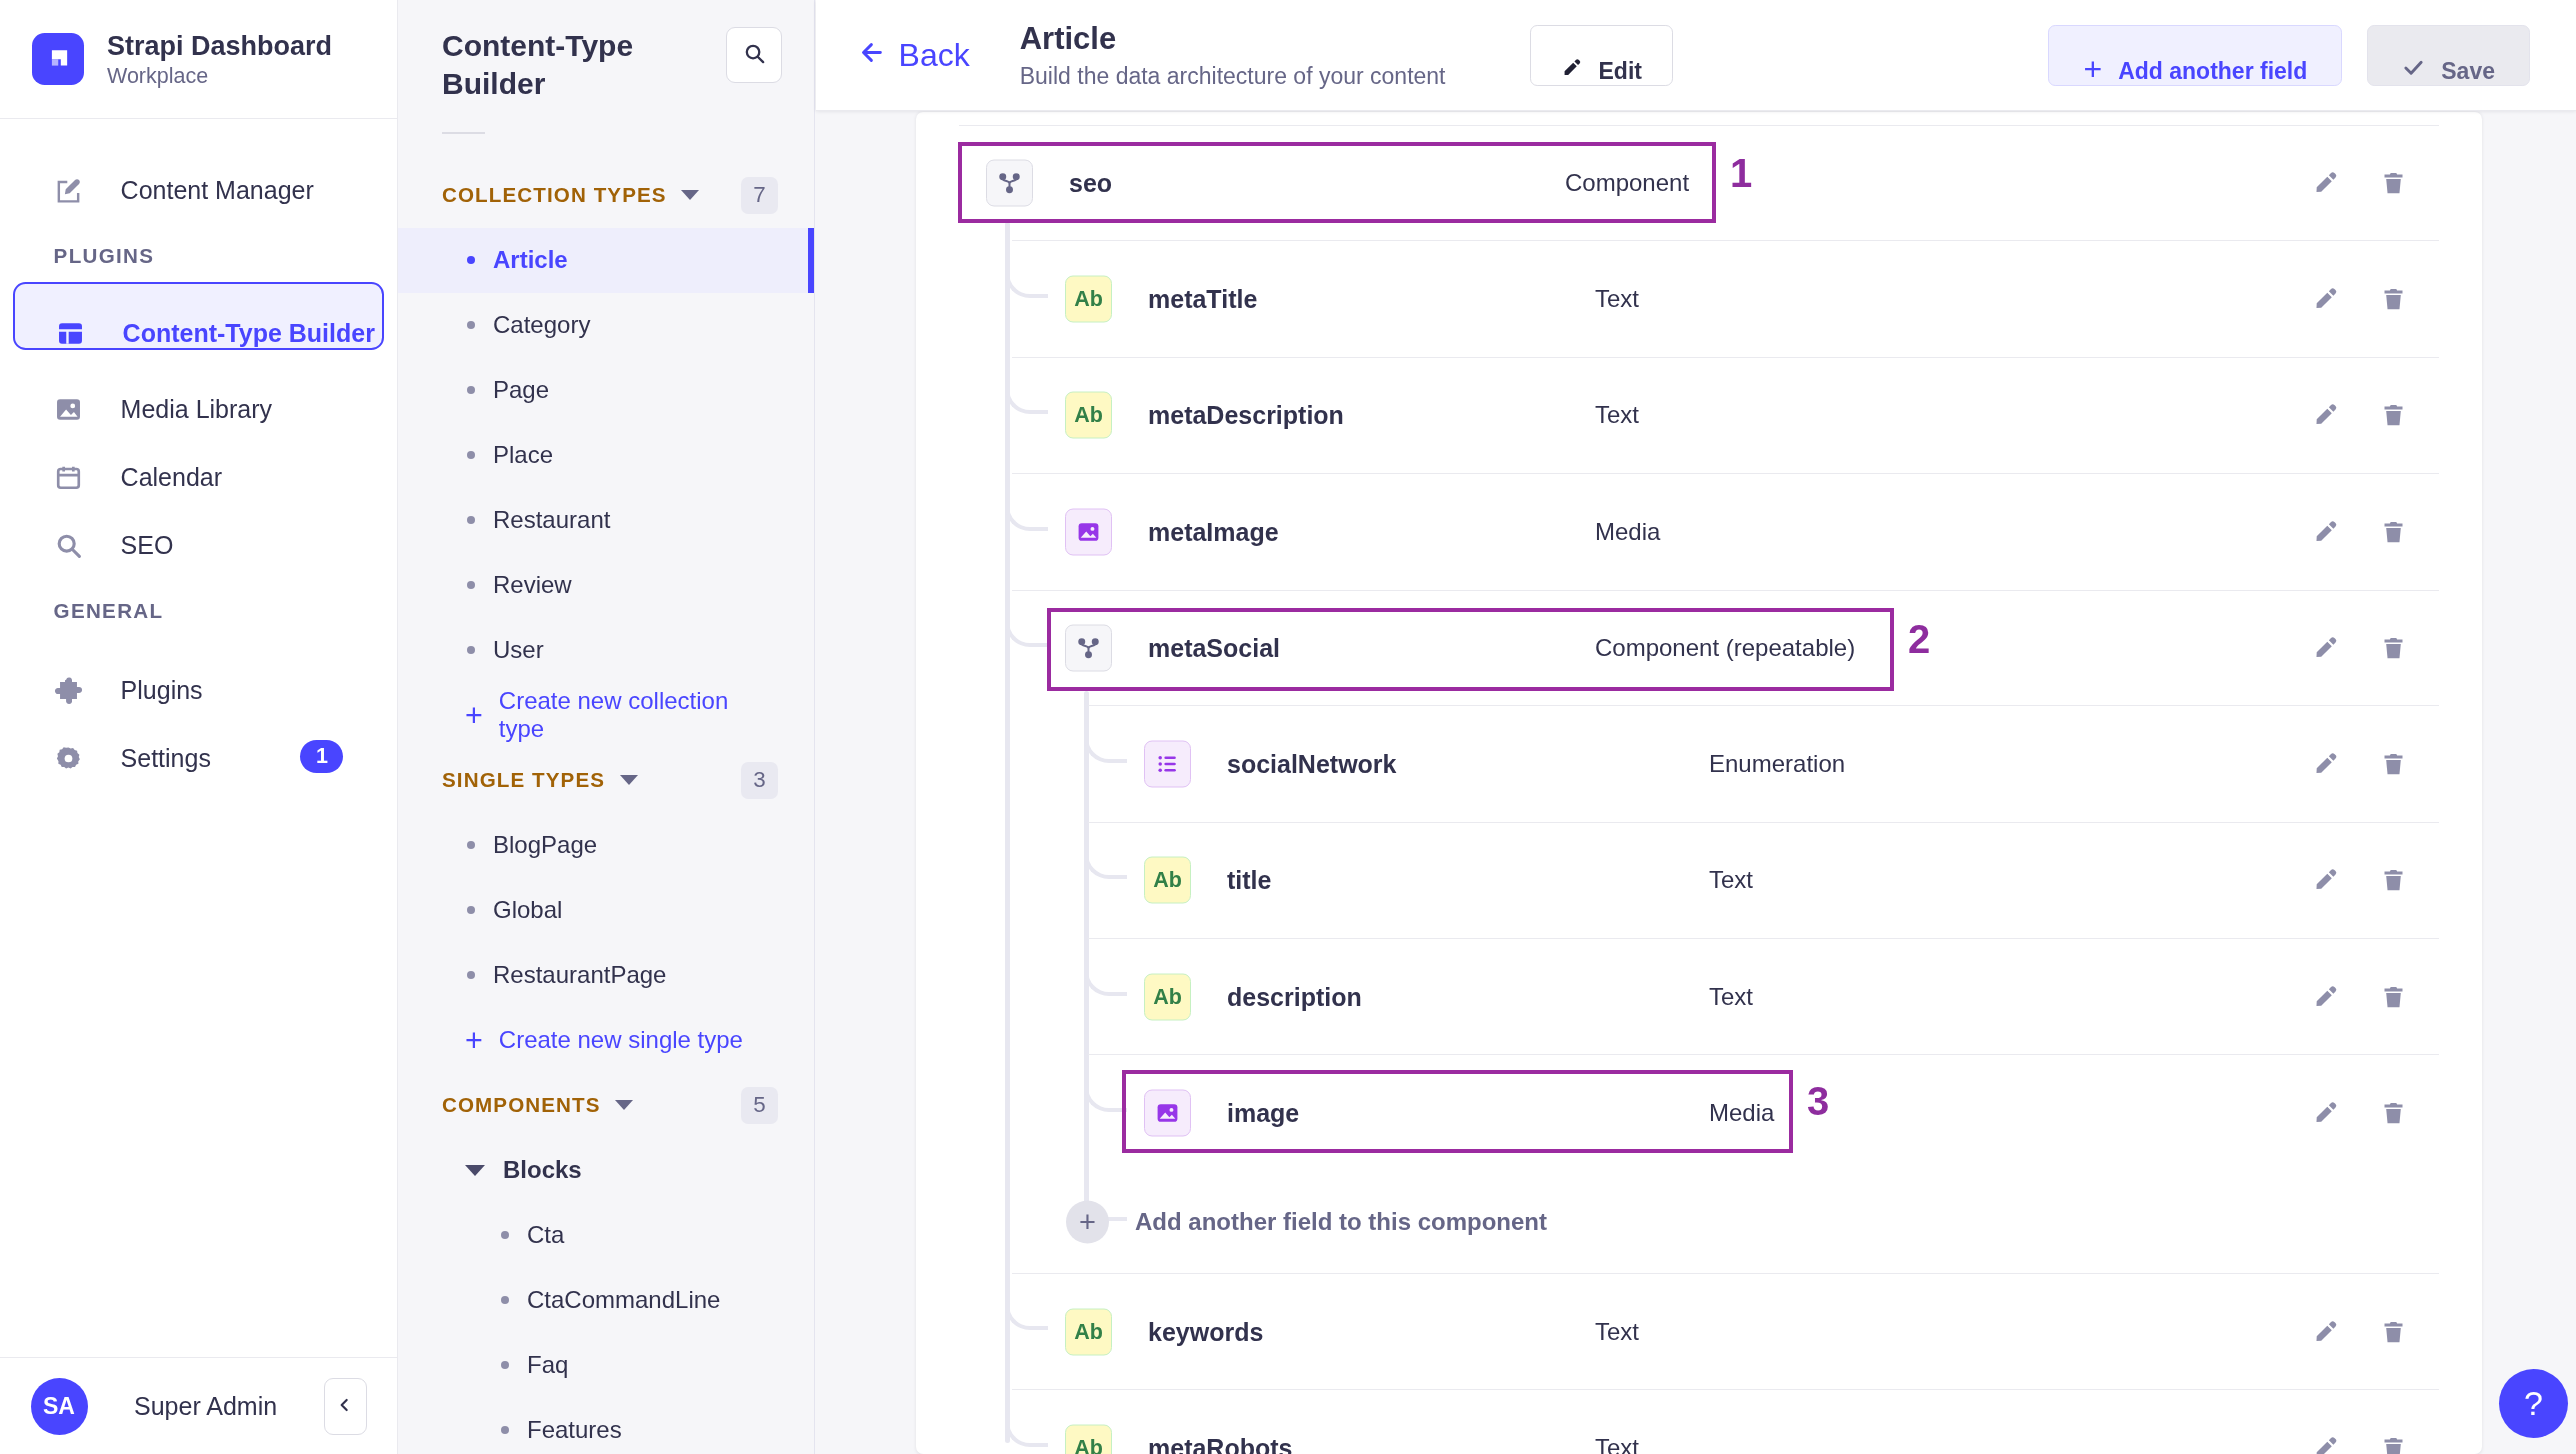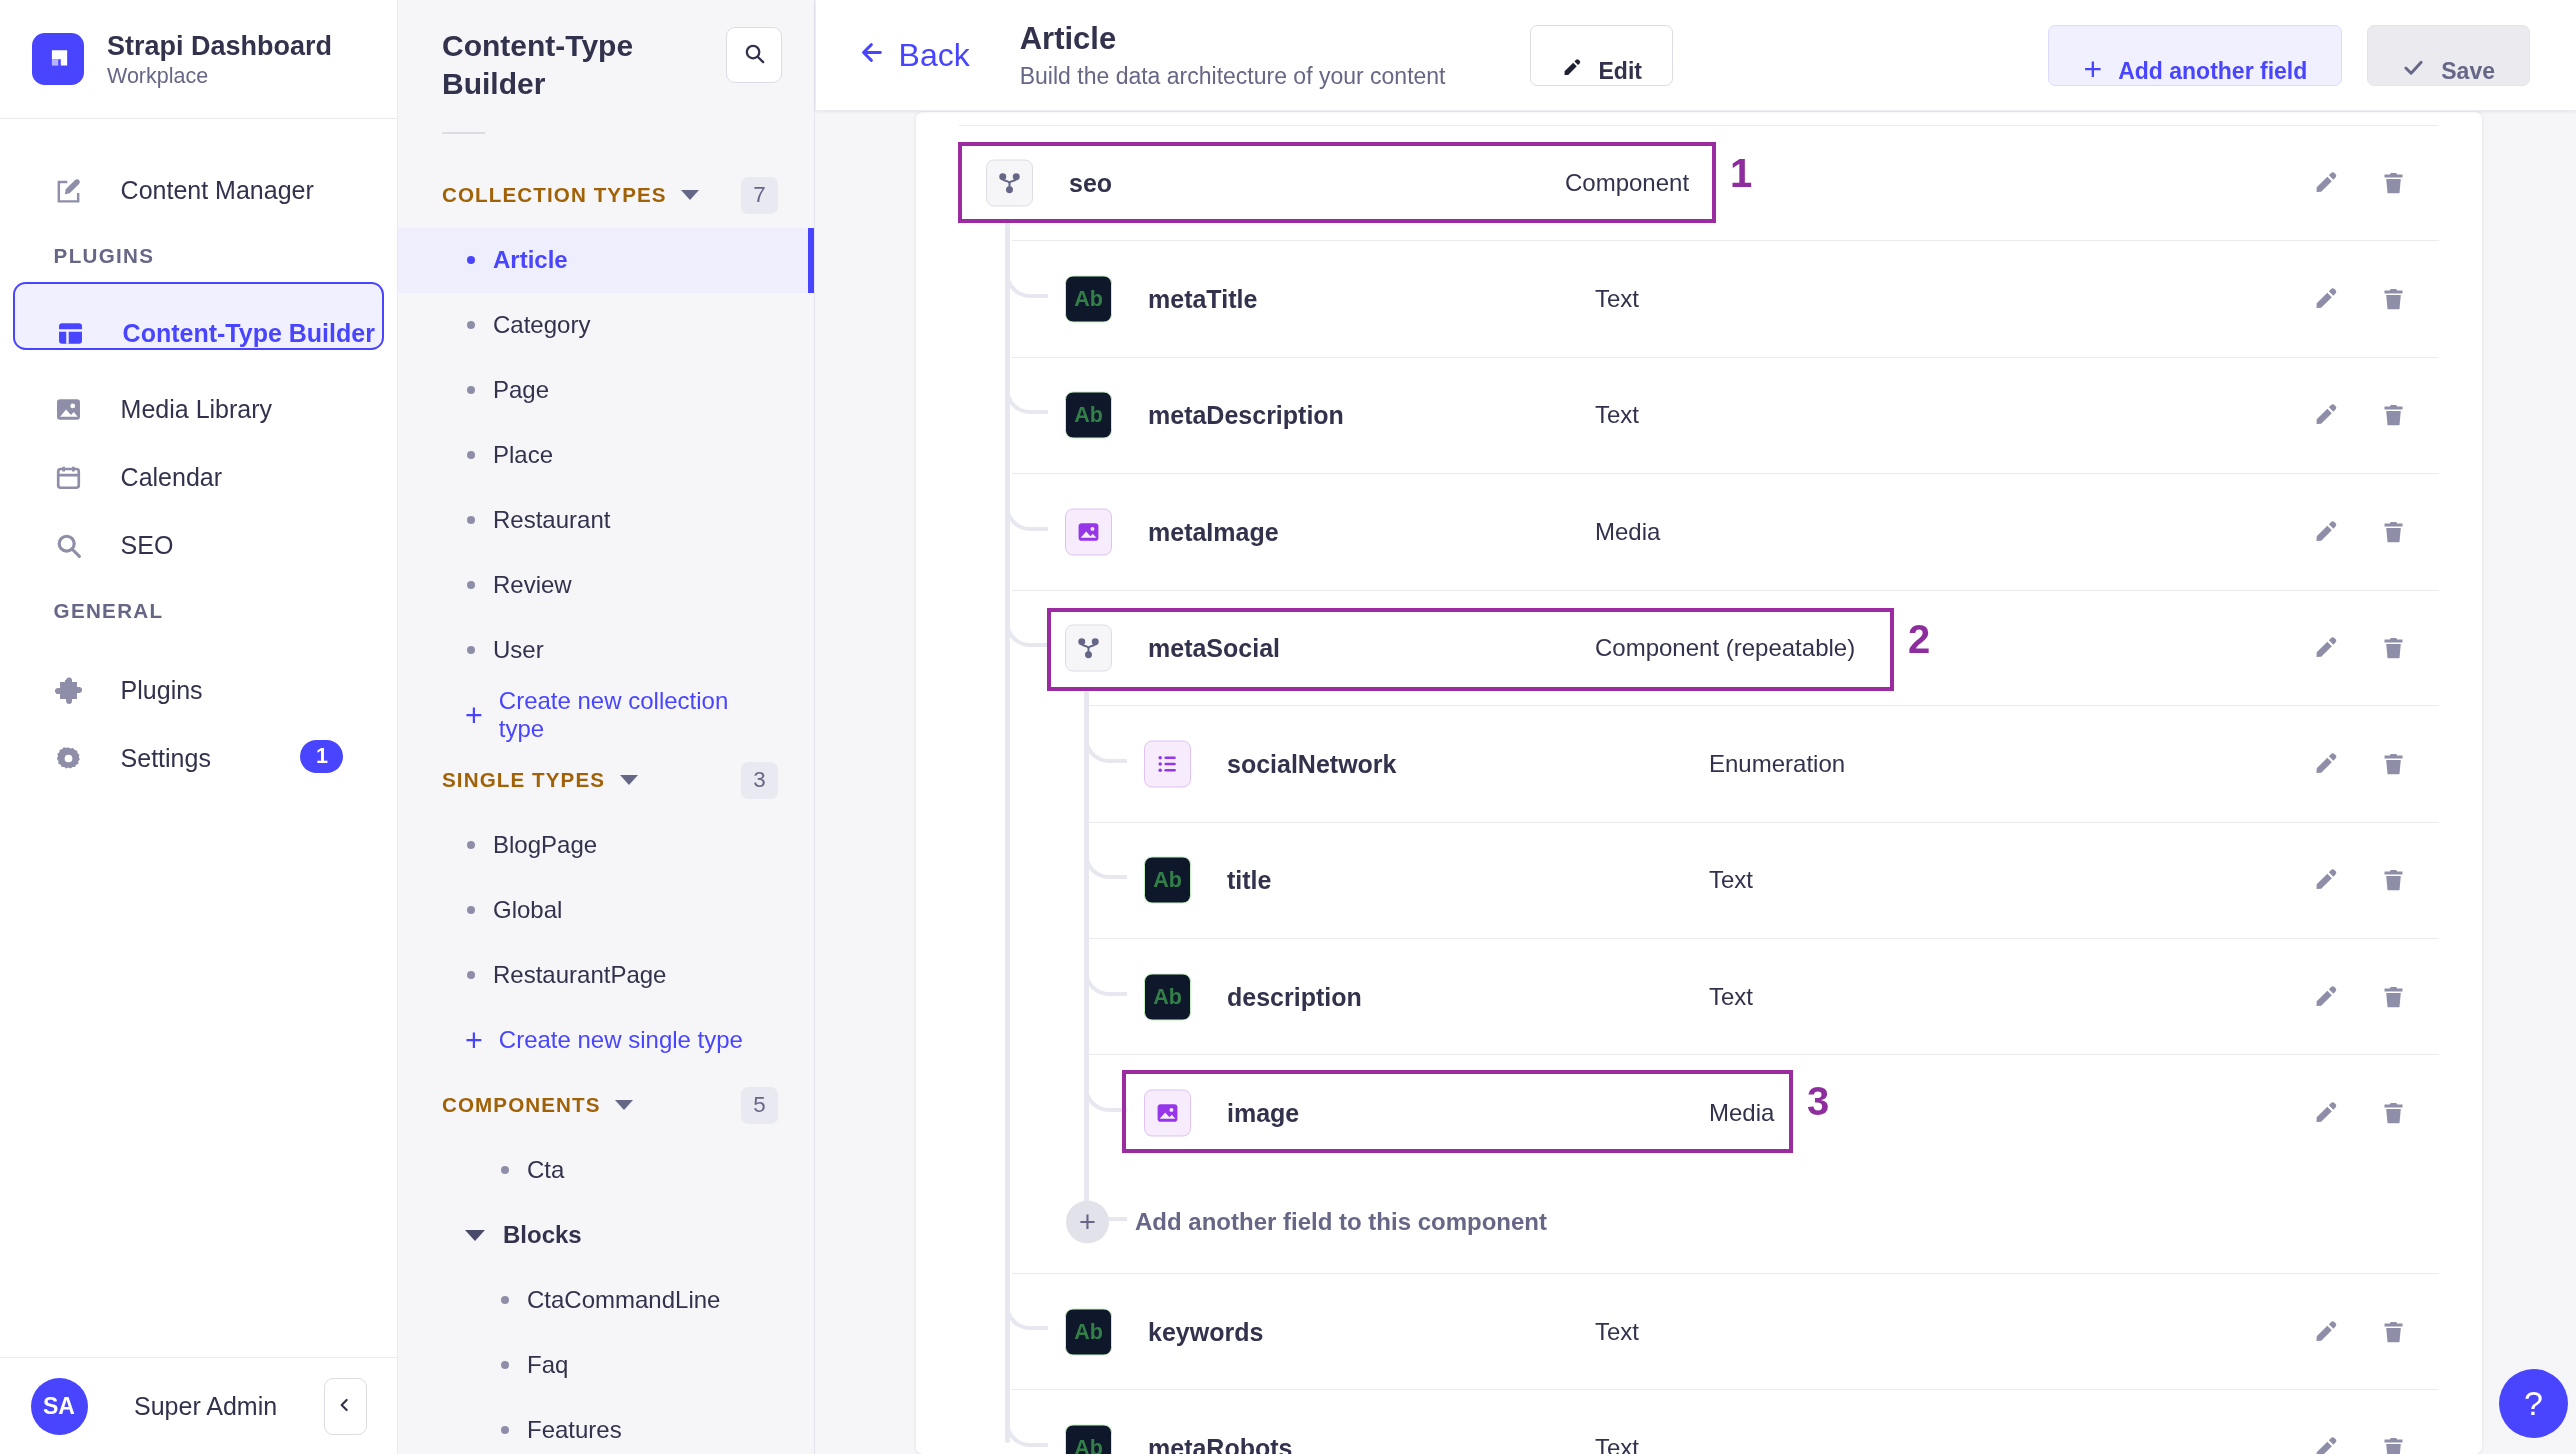--- a/index.html
+++ b/index.html
@@ -79,21 +79,21 @@
 
   
   .content { position:absolute; left:0; right:0; top:112px; bottom:0; background:#f6f6f9; }
   .panel { position:absolute; left:100px; top:0; width:1566px; height:1342px; background:#fff;
            border-radius:7.2px; box-shadow:0 0.9px 3.6px rgba(33,33,52,.1); overflow:hidden; }
 
   .frow { position:absolute; left:0; width:100%; }
   .frow .sep { position:absolute; top:0; height:0.9px; background:#eaeaef; right:43px; }
   .badge-ic { position:absolute; width:47px; height:47px; border-radius:8px; top:50%; transform:translateY(-50%);
               display:flex; align-items:center; justify-content:center; }
-  .badge-text { background:#0f172a; border:0.9px solid #c6f0c2; color:#328048; font-size:21.5px; font-weight:700; }
+  .badge-text { background:#fef9c3; border:0.9px solid #c6f0c2; color:#328048; font-size:21.5px; font-weight:700; }
   .badge-media { background:#f6ecfc; border:0.9px solid #e0c1f4; }
   .badge-enum { background:#f6ecfc; border:0.9px solid #e0c1f4; }
   .badge-component { background:#f6f6f9; border:0.9px solid #dcdce4; }
   .fname { position:absolute; top:50%; transform:translateY(-50%); font-size:25px; font-weight:700; color:#32324d; }
   .ftype { position:absolute; top:50%; transform:translateY(-50%); font-size:24px; color:#32324d; }
   .factions { position:absolute; right:74px; top:50%; transform:translateY(-50%); display:flex; gap:39px; }
   .ficon-btn { width:29px; height:29px; display:flex; align-items:center; justify-content:center; cursor:pointer; }
 
   .addrow-circle { position:absolute; left:150px; top:50%; transform:translateY(-50%); width:43px; height:43px;
                    border-radius:50%; background:#e2e2ea; color:#666687; font-size:29px; display:flex;
@@ -286,27 +286,27 @@
           <span class="plus">+</span>
           <span class="txt">Create new single type</span>
         </div>
         <div class="sp-line">
           <span class="sp-sec-label">
             <span>COMPONENTS</span>
             <span class="caret"></span>
           </span>
           <span class="count-badge">5</span>
         </div>
-        <div class="sp-line sp-item sp-subitem">
-          <span class="dot"></span>
-          <span class="txt">Cta</span>
-        </div>
         <div class="sp-line sp-group">
           <span class="gcaret"></span>
           <span class="txt">Blocks</span>
+        </div>
+        <div class="sp-line sp-item sp-subitem">
+          <span class="dot"></span>
+          <span class="txt">Cta</span>
         </div>
         <div class="sp-line sp-item sp-subitem">
           <span class="dot"></span>
           <span class="txt">CtaCommandLine</span>
         </div>
         <div class="sp-line sp-item sp-subitem">
           <span class="dot"></span>
           <span class="txt">Faq</span>
         </div>
         <div class="sp-line sp-item sp-subitem">

